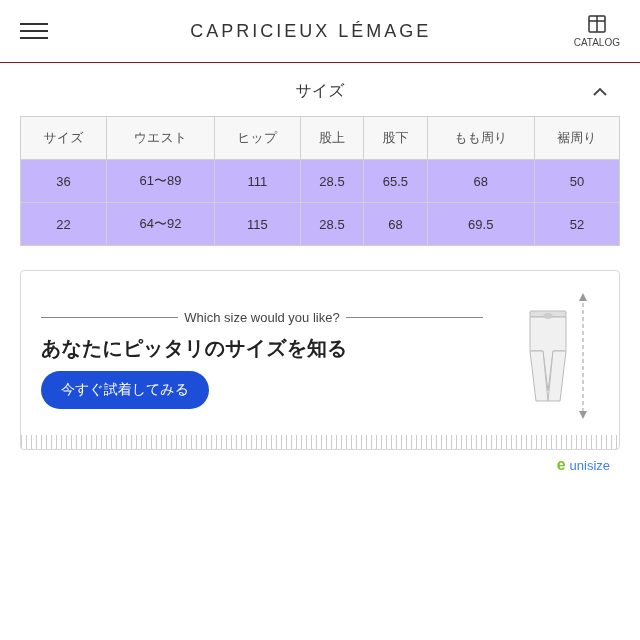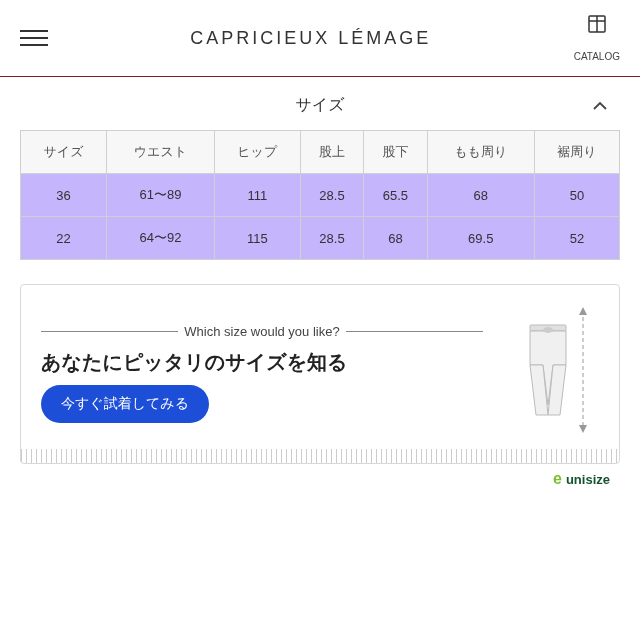--- a/index.html
+++ b/index.html
@@ -44,21 +44,21 @@
       display: flex;
       gap: 18px;
       align-items: center;
     }
     .header-icon-item {
       display: flex;
       flex-direction: column;
       align-items: center;
       font-size: 10px;
       color: #444;
-      gap: 17px;
+      gap: 3px;
       cursor: pointer;
     }
     .header-icon-item svg {
       width: 24px;
       height: 20px;
     }
 
     
     .main {
       padding: 0 20px 20px 20px;
@@ -288,17 +288,17 @@
         <ellipse cx="40" cy="25" rx="5" ry="3" fill="#ccc"></ellipse>
       </svg>
     </div>
 
     <div style="position:absolute; bottom:0; left:0; right:0; height:14px; background: repeating-linear-gradient(90deg, #999 0px, #999 1px, transparent 1px, transparent 5px, #999 5px, #999 6px, transparent 6px, transparent 10px); opacity:0.5;"></div>
   </div>
 
   <div class="unisize-footer">
     <div class="unisize-logo">
       <span class="unisize-logo-icon">e</span>
-      <span style="color:#14532d; font-weight:700;">unisize</span>
+      <span style="color:#3b82f6; font-weight:400;">unisize</span>
     </div>
   </div>
 
 </main>
 
 </body></html>

